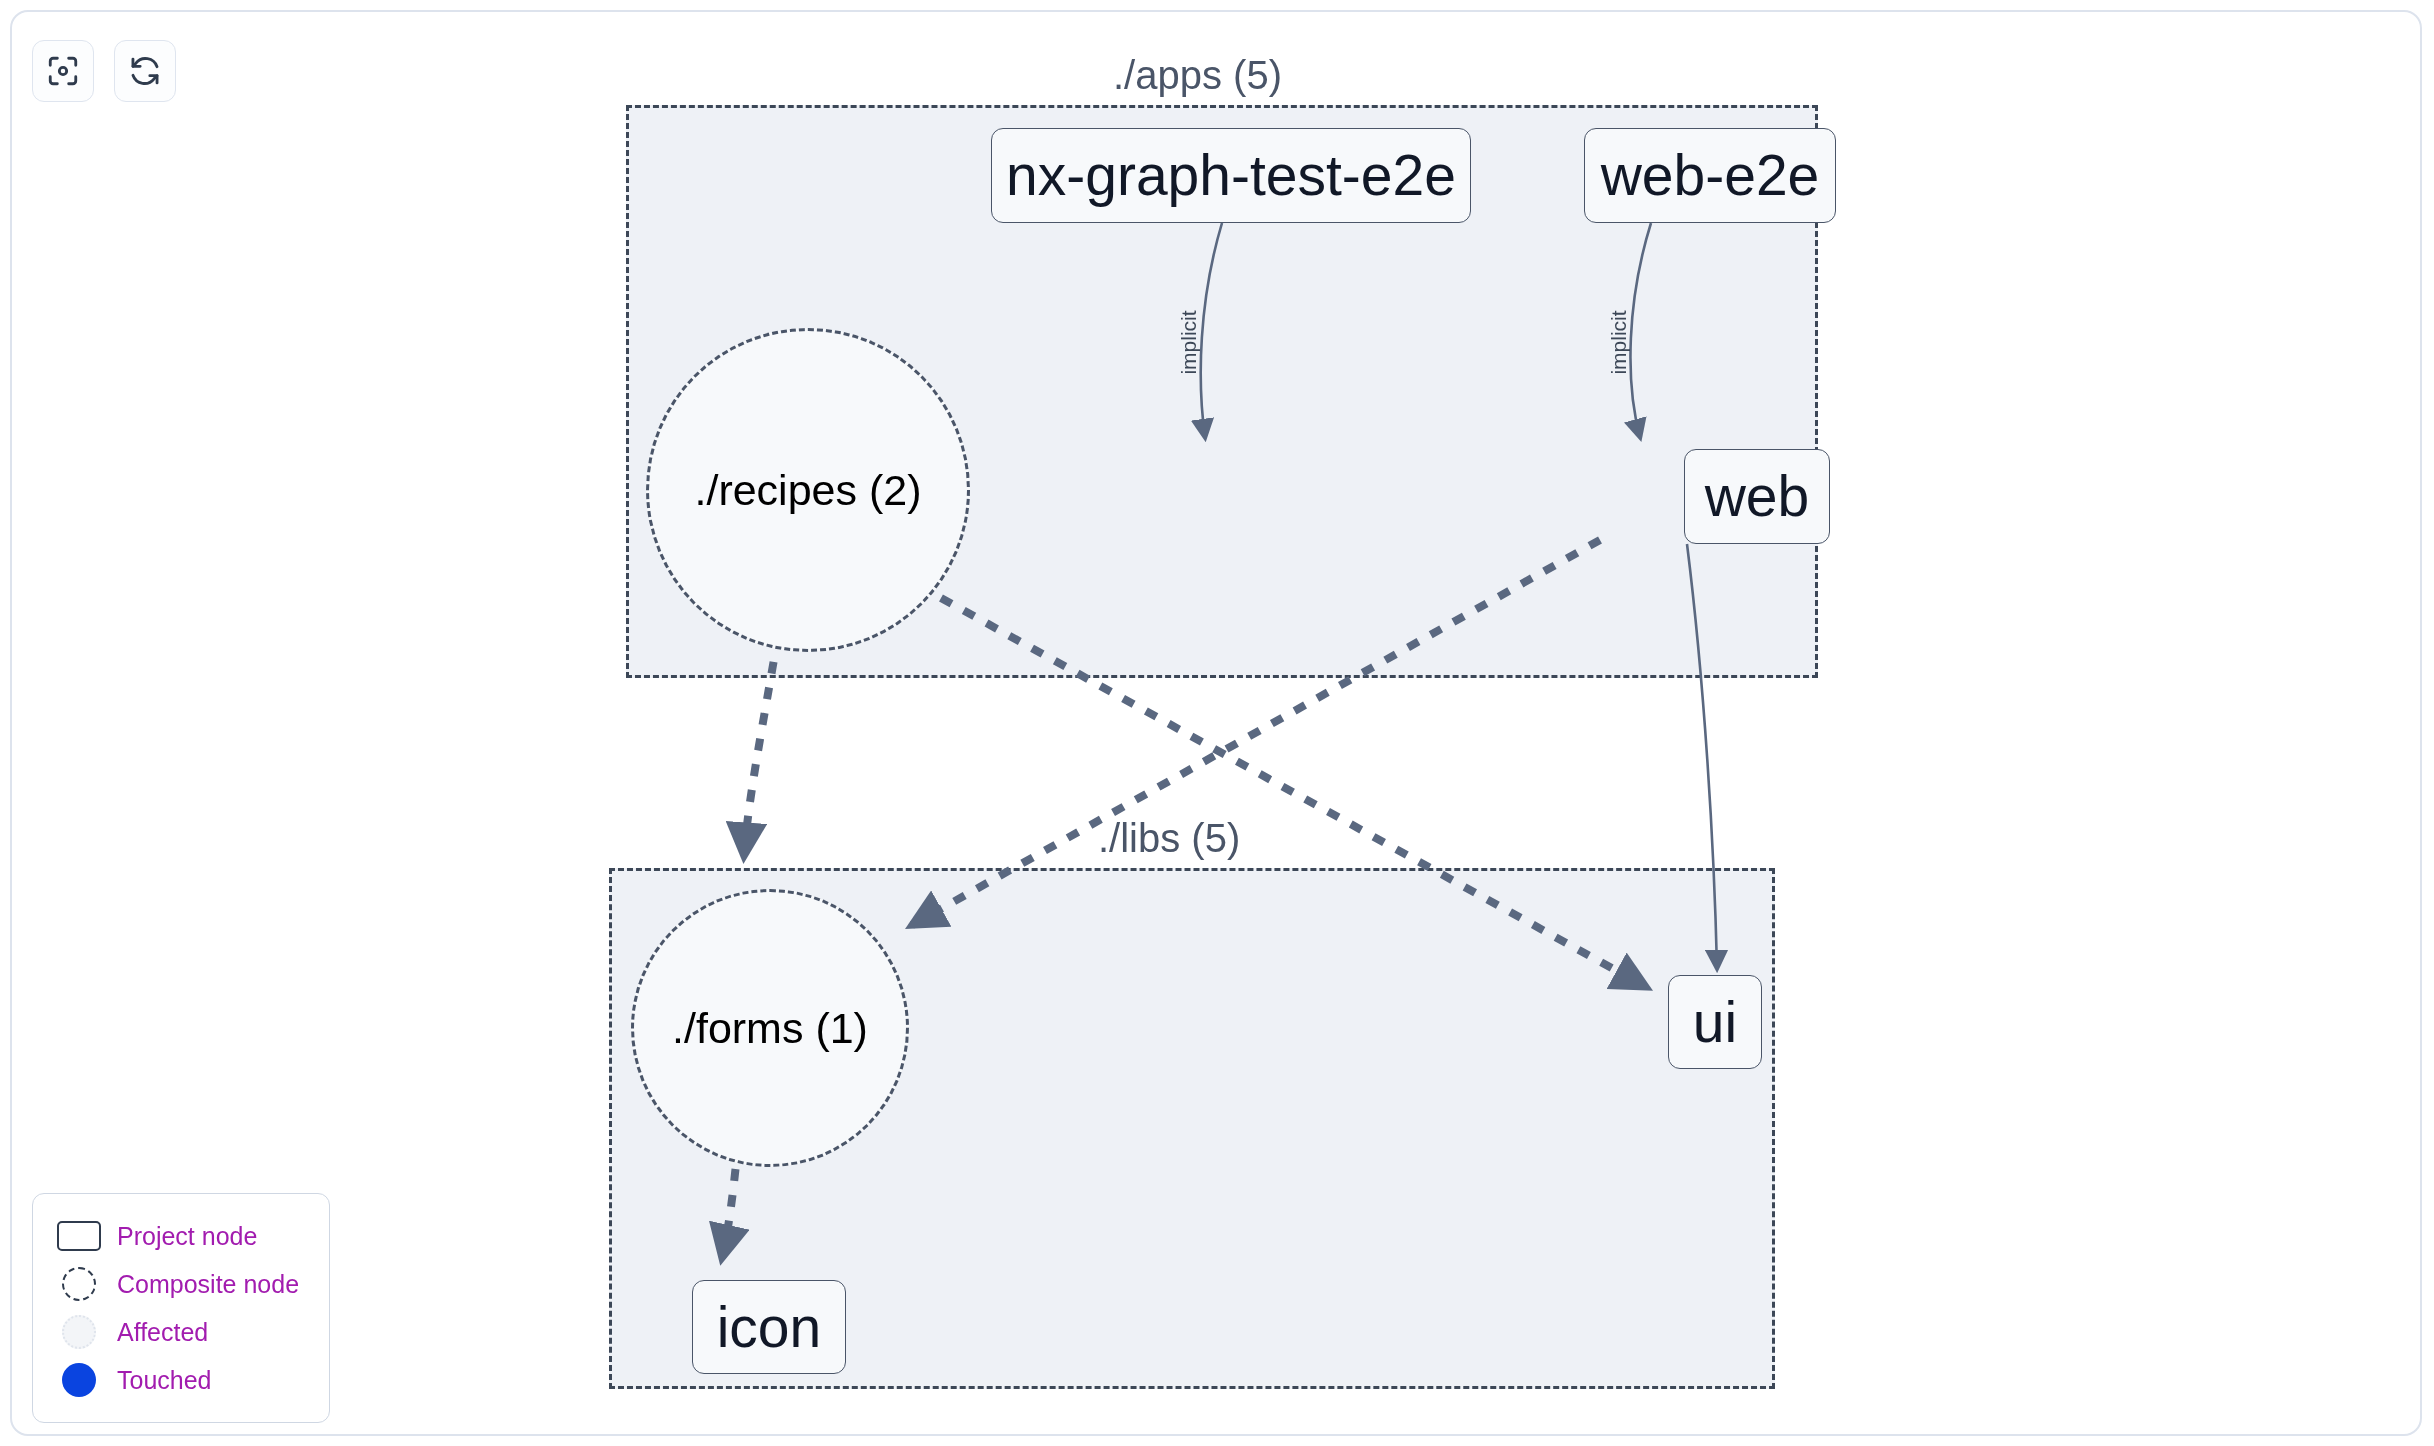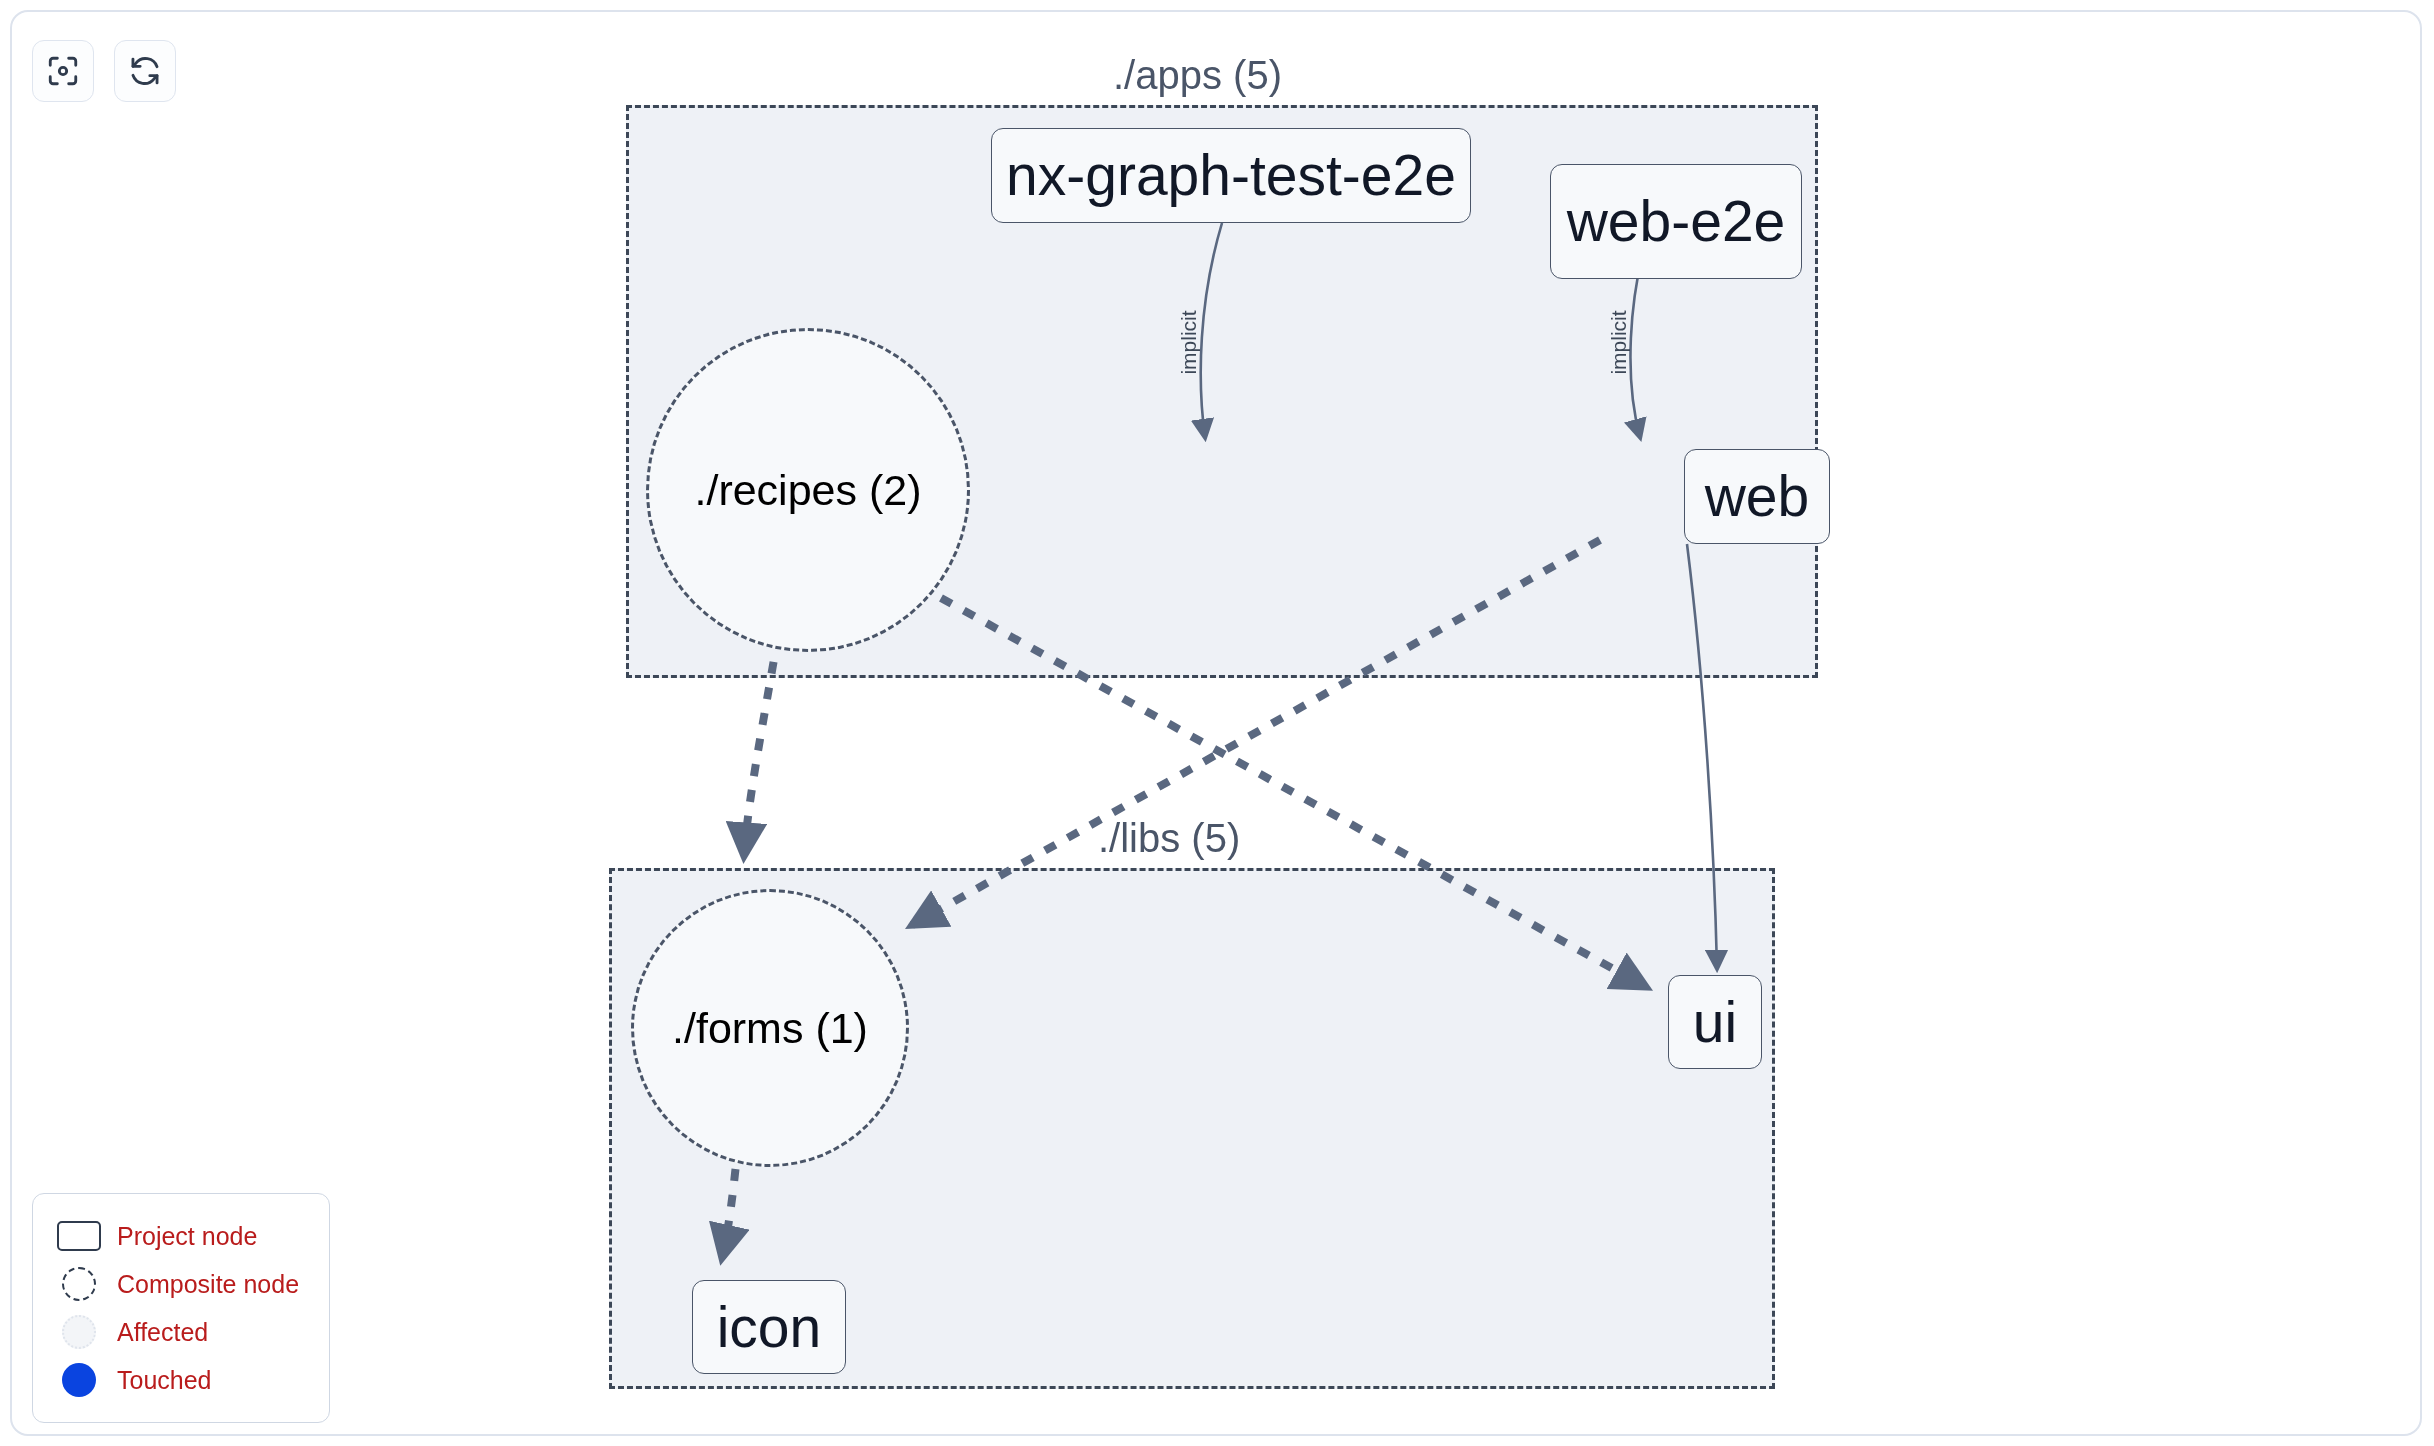--- a/index.html
+++ b/index.html
@@ -172,21 +172,21 @@
     border-radius: 50%;
     background: #f3f5f8;
     box-sizing: border-box;
   }
   .sw-touched {
     width: 34px; height: 34px;
     border-radius: 50%;
     background: #0a44e0;
   }
   .legend-text {
-    color: #b91c1c;
+    color: #a21caf;
     font-size: 25px;
     line-height: 1;
     white-space: nowrap;
   }
 </style>
 </head>
 <body>
 
 <div id="root">
 
@@ -247,21 +247,21 @@
     <path d="M738,1143 C732,1210 726,1240 722,1258" fill="none" stroke="#5a6880" stroke-width="8" stroke-dasharray="12 14" stroke-linecap="butt" marker-end="url(#arrow-thick)"></path>
   </svg>
 
   <div class="edge-label" style="left:1156px; top:332px; transform:rotate(-90deg);">implicit</div>
   <div class="edge-label" style="left:1586px; top:332px; transform:rotate(-90deg);">implicit</div>
 
   <div class="node-layer">
 
     <div class="proj-node" style="left:991px; top:128px; width:480px; height:95px;">nx-graph-test-e2e</div>
 
-    <div class="proj-node" style="left:1550px; top:128px; width:252px; height:115px;margin-top:36px;">web-e2e</div>
+    <div class="proj-node" style="left:1584px; top:128px; width:252px; height:95px;">web-e2e</div>
 
     <div class="comp-node" style="left:646px; top:328px; width:324px; height:324px;">./recipes (2)</div>
 
 
     <div class="proj-node" style="left:1684px; top:449px; width:146px; height:95px;">web</div>
 
     <div class="comp-node" style="left:631px; top:889px; width:278px; height:278px;">./forms (1)</div>
 
     <div class="proj-node" style="left:1668px; top:975px; width:94px; height:94px;">ui</div>
 

